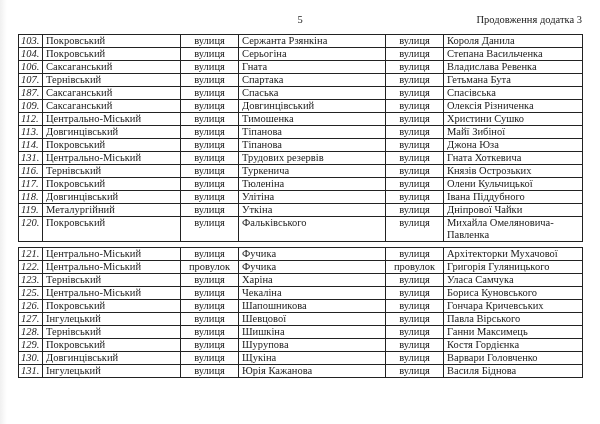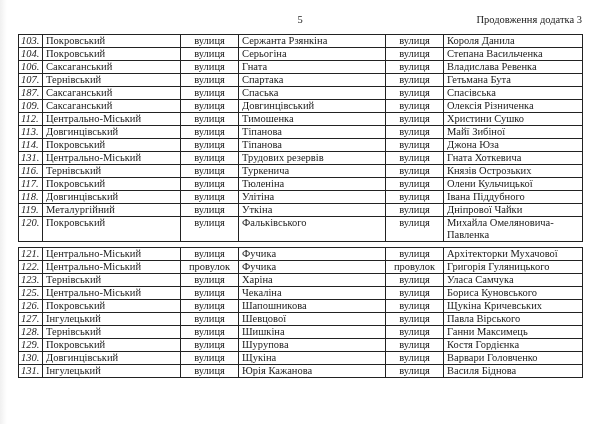--- a/index.html
+++ b/index.html
@@ -253,21 +253,21 @@
           <td class="c-name">Чекаліна</td>
           <td class="c-type">вулиця</td>
           <td class="c-name">Бориса Куновського</td>
         </tr>
         <tr>
           <td class="c-num">126.</td>
           <td class="c-district">Покровський</td>
           <td class="c-type">вулиця</td>
           <td class="c-name">Шапошникова</td>
           <td class="c-type">вулиця</td>
-          <td class="c-name">Щукіна Кричевських</td>
+          <td class="c-name">Гончара Кричевських</td>
         </tr>
         <tr>
           <td class="c-num">127.</td>
           <td class="c-district">Інгулецький</td>
           <td class="c-type">вулиця</td>
           <td class="c-name">Шевцової</td>
           <td class="c-type">вулиця</td>
           <td class="c-name">Павла Вірського</td>
         </tr>
         <tr>

